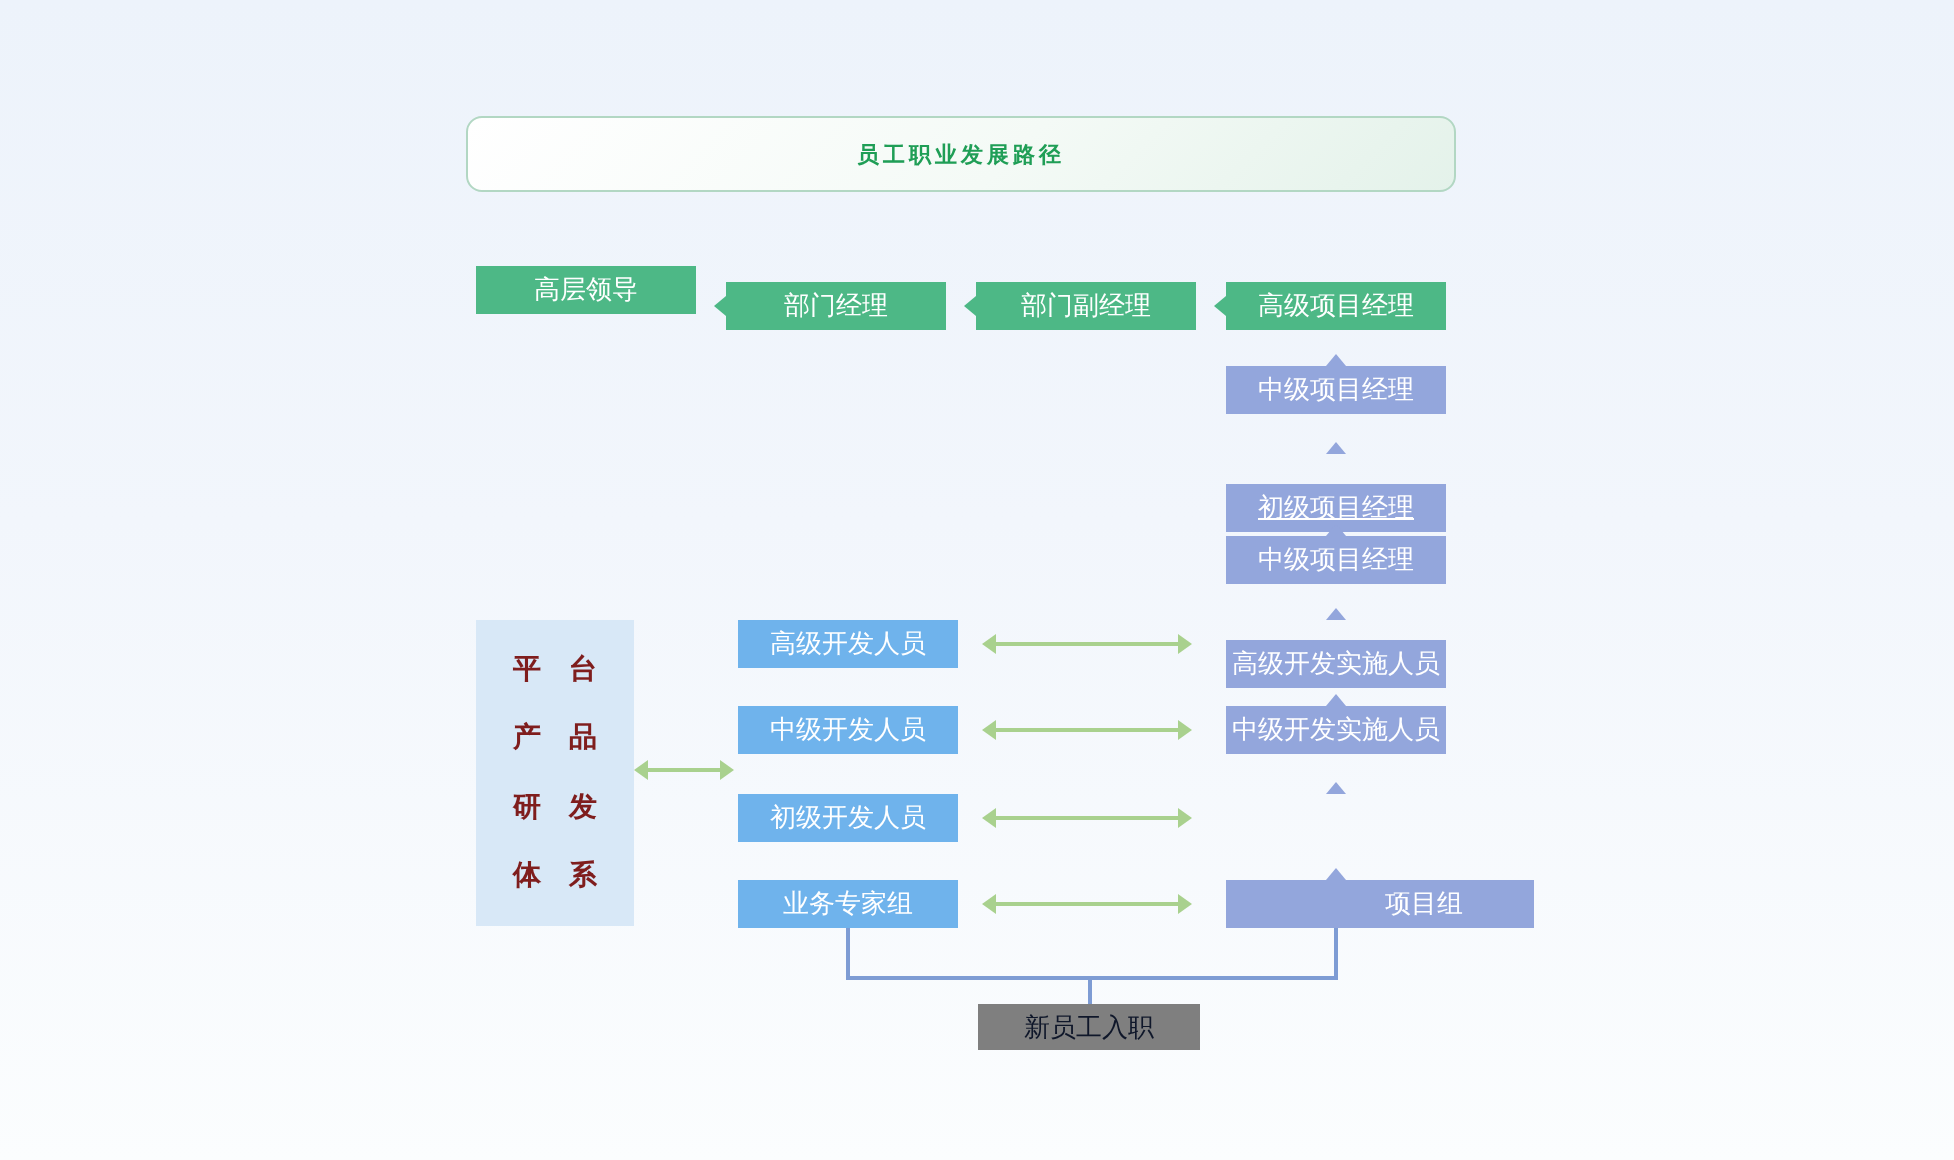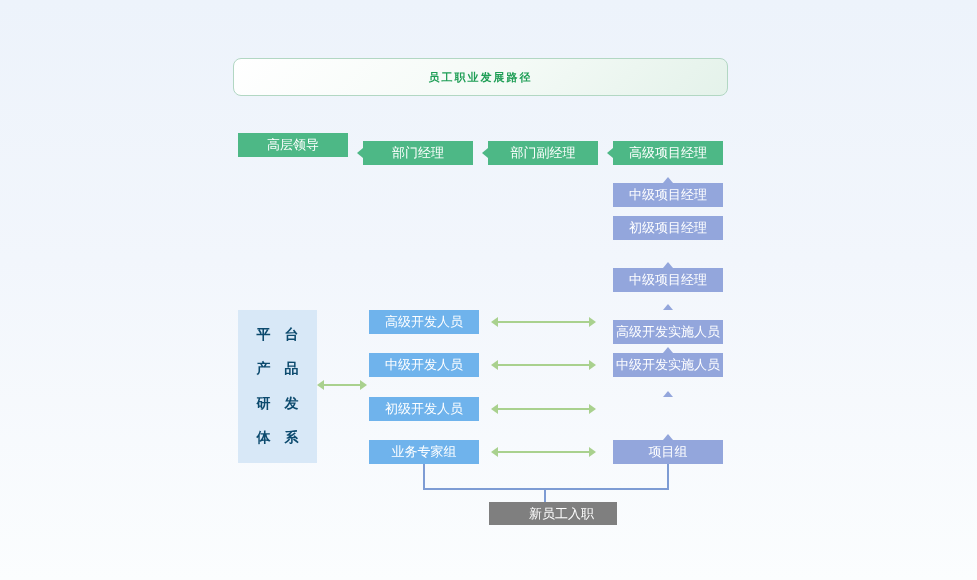--- a/index.html
+++ b/index.html
@@ -30,38 +30,38 @@
   }
   .tri-up{
     position:absolute;width:0;height:0;
     border-left:5px solid transparent;border-right:5px solid transparent;
     border-bottom:6px solid #93A6DC;
   }
   .leftpanel{
     position:absolute;left:238px;top:310px;width:79px;height:153px;
     background:#D8E8F7;
     display:flex;flex-direction:column;justify-content:space-evenly;align-items:center;
-    color:#0c4a6e;font-weight:bold;font-size:14px;
+    color:#7f1d1d;font-weight:bold;font-size:14px;
   }
   .darrow{position:absolute;height:2px;background:#A9D18E;}
   .darrow::before{
     content:"";position:absolute;left:-7px;top:-4px;width:0;height:0;
     border-top:5px solid transparent;border-bottom:5px solid transparent;
     border-right:7px solid #A9D18E;
   }
   .darrow::after{
     content:"";position:absolute;right:-7px;top:-4px;width:0;height:0;
     border-top:5px solid transparent;border-bottom:5px solid transparent;
     border-left:7px solid #A9D18E;
   }
   .conn{position:absolute;background:#7E9CD4;}
   .entry{
     position:absolute;left:489px;top:502px;width:111px;height:23px;
     background:#7F7F7F;display:flex;align-items:center;justify-content:center;
-    color:#ffffff;font-size:13px;padding-left:17px;
+    color:#0f172a;font-size:13px;
   }
 </style>
 </head>
 <body>
 
 <div class="page">
 
   <div class="titlebox">员工职业发展路径</div>
 
   <div class="node gbox" style="left:238px;top:133px;text-align:right;">高层领导</div>
@@ -69,31 +69,31 @@
   <div class="node gbox" style="left:488px;top:141px;">部门副经理</div>
   <div class="node gbox" style="left:613px;top:141px;">高级项目经理</div>
 
   <div class="tri-left" style="left:357px;top:148px;"></div>
   <div class="tri-left" style="left:482px;top:148px;"></div>
   <div class="tri-left" style="left:607px;top:148px;"></div>
 
   <div class="tri-up" style="left:663px;top:177px;"></div>
   <div class="node pbox" style="left:613px;top:183px;">中级项目经理</div>
   <div class="tri-up" style="left:663px;top:221px;"></div>
-  <div class="node pbox" style="left:613px;top:216px;">初级项目经理</div>
+  <div class="node pbox" style="left:613px;top:242px;text-decoration:underline;">初级项目经理</div>
   <div class="tri-up" style="left:663px;top:262px;"></div>
   <div class="node pbox" style="left:613px;top:268px;">中级项目经理</div>
 
   <div class="tri-up" style="left:663px;top:304px;"></div>
   <div class="node pbox" style="left:613px;top:320px;">高级开发实施人员</div>
   <div class="tri-up" style="left:663px;top:347px;"></div>
   <div class="node pbox" style="left:613px;top:353px;">中级开发实施人员</div>
   <div class="tri-up" style="left:663px;top:391px;"></div>
   <div class="tri-up" style="left:663px;top:434px;"></div>
-  <div class="node pbox" style="left:613px;top:440px;">项目组</div>
+  <div class="node pbox" style="left:613px;top:440px;padding-left:44px;">项目组</div>
 
   <div class="node sbox" style="left:369px;top:310px;">高级开发人员</div>
   <div class="node sbox" style="left:369px;top:353px;">中级开发人员</div>
   <div class="node sbox" style="left:369px;top:397px;">初级开发人员</div>
   <div class="node sbox" style="left:369px;top:440px;">业务专家组</div>
 
   <div class="leftpanel">
     <span>平　台</span>
     <span>产　品</span>
     <span>研　发</span>

